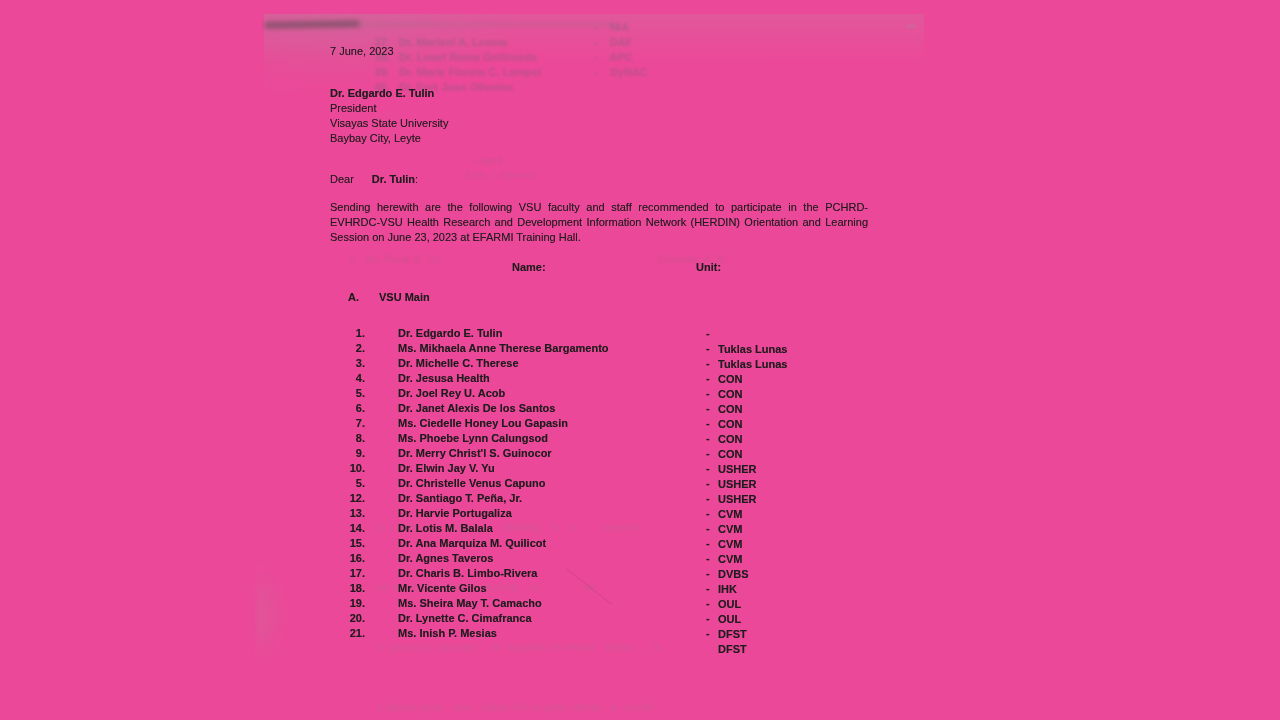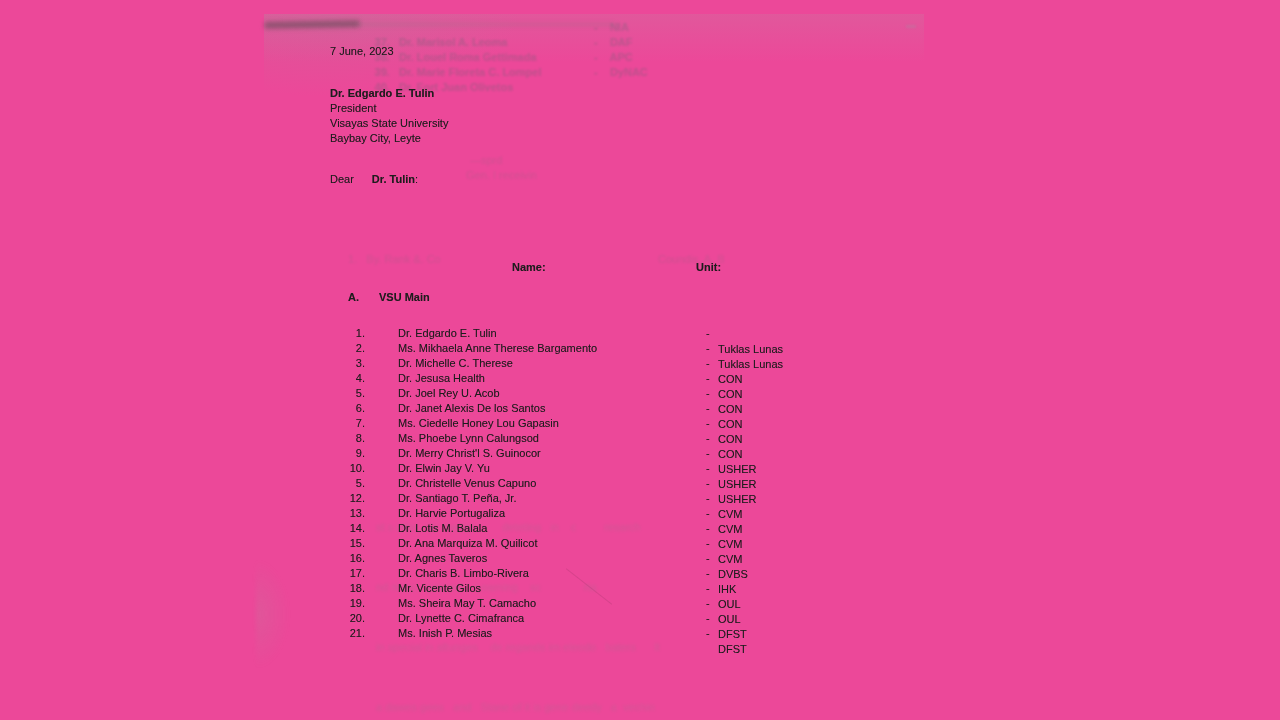--- a/index.html
+++ b/index.html
@@ -40,21 +40,21 @@
   .date{position:absolute;left:66px;top:30px;}
   .recipient{position:absolute;left:66px;top:72px;}
   .salutation{position:absolute;left:66px;top:158px;}
   .salutation .sal-prefix{margin-right:18px;}
   .para{position:absolute;left:66px;top:186px;width:538px;text-align:justify;}
   .hdr-name{position:absolute;left:248px;top:246px;}
   .hdr-unit{position:absolute;left:432px;top:246px;}
   .section{position:absolute;left:84px;top:276px;}
   .sec-title{margin-left:20px;}
   .roster{position:absolute;left:79px;top:312px;width:470px;}
-  .row{position:relative;height:15px;}
+  .row{position:relative;height:15px;font-weight:bold;}
   .no{display:inline-block;width:22px;text-align:right;}
   .nm{margin-left:30px;}
   .dash{position:absolute;left:363px;top:0;}
   .un{position:absolute;left:375px;top:16px;}
 </style>
 </head>
 <body>
 
 <div class="canvas">
   <div class="scan">
@@ -113,20 +113,21 @@
       <div class="bold">Dr. Edgardo E. Tulin</div>
       <div>President</div>
       <div>Visayas State University</div>
       <div>Baybay City, Leyte</div>
     </div>
 
     <div class="salutation">
       <span class="sal-prefix">Dear</span><span class="bold">Dr. Tulin</span><span>:</span>
     </div>
 
+    <div class="para">Sending herewith are the following VSU faculty and staff recommended to participate in the PCHRD-EVHRDC-VSU Health Research and Development Information Network (HERDIN) Orientation and Learning Session on June 23, 2023 at EFARMI Training Hall.</div>
 
     <div class="hdr-name bold">Name:</div>
     <div class="hdr-unit bold">Unit:</div>
 
     <div class="section bold">
       <span>A.</span><span class="sec-title">VSU Main</span>
     </div>
 
     <div class="roster">
 

